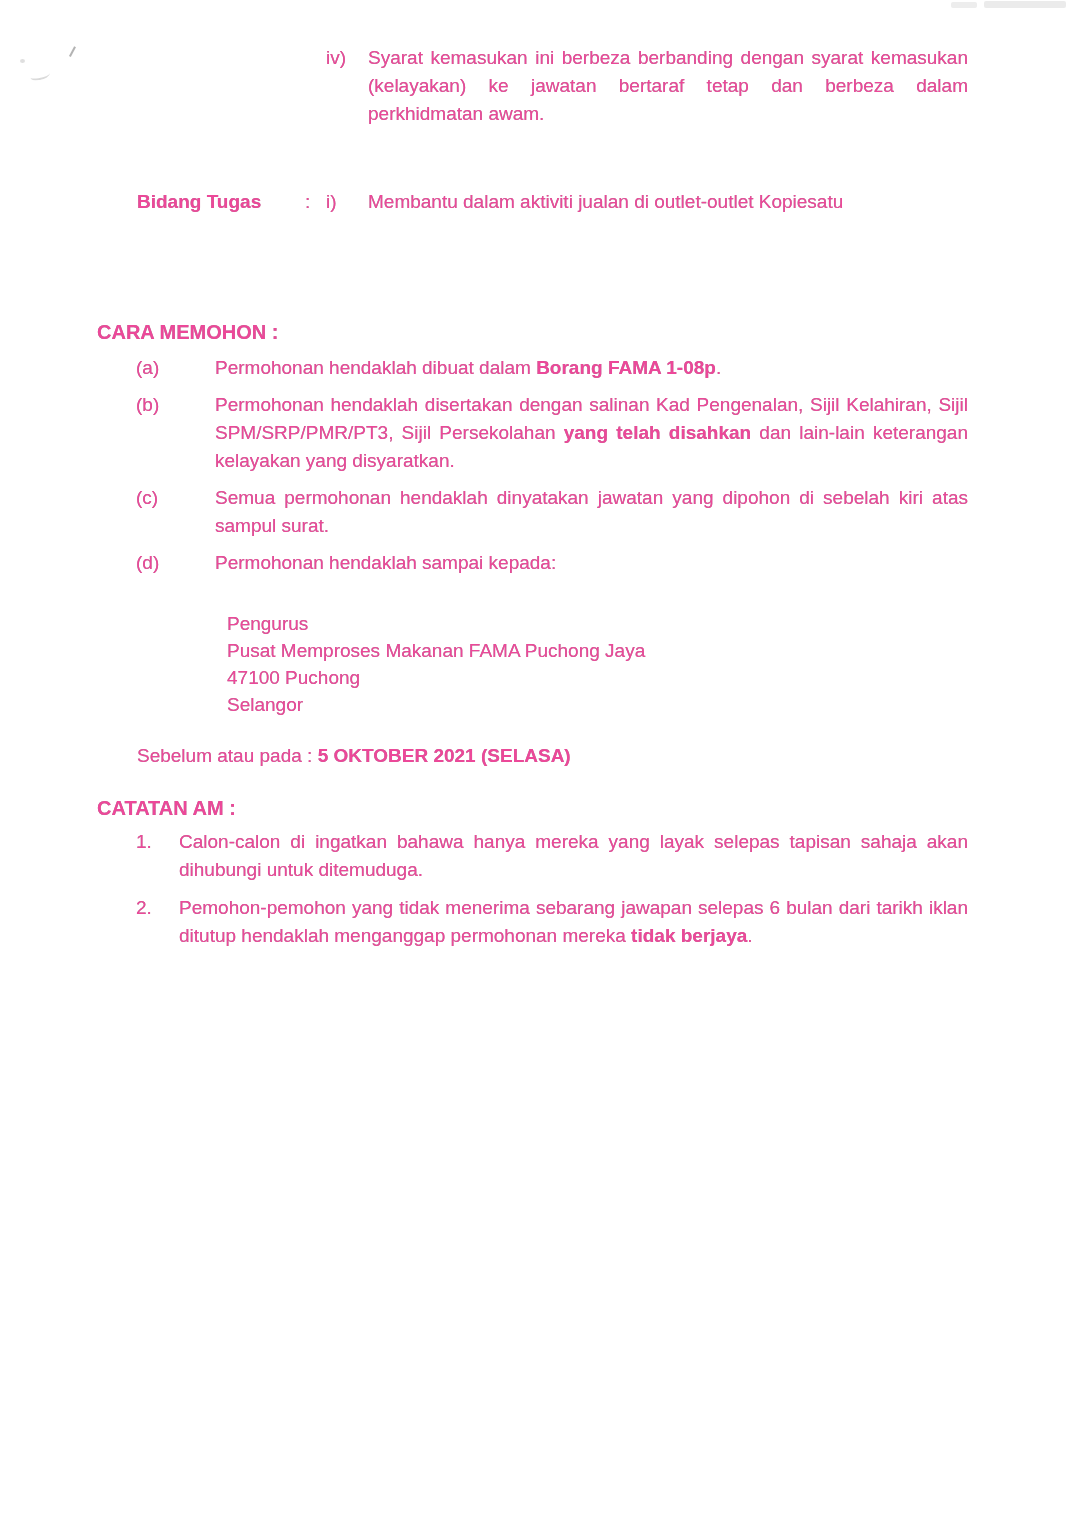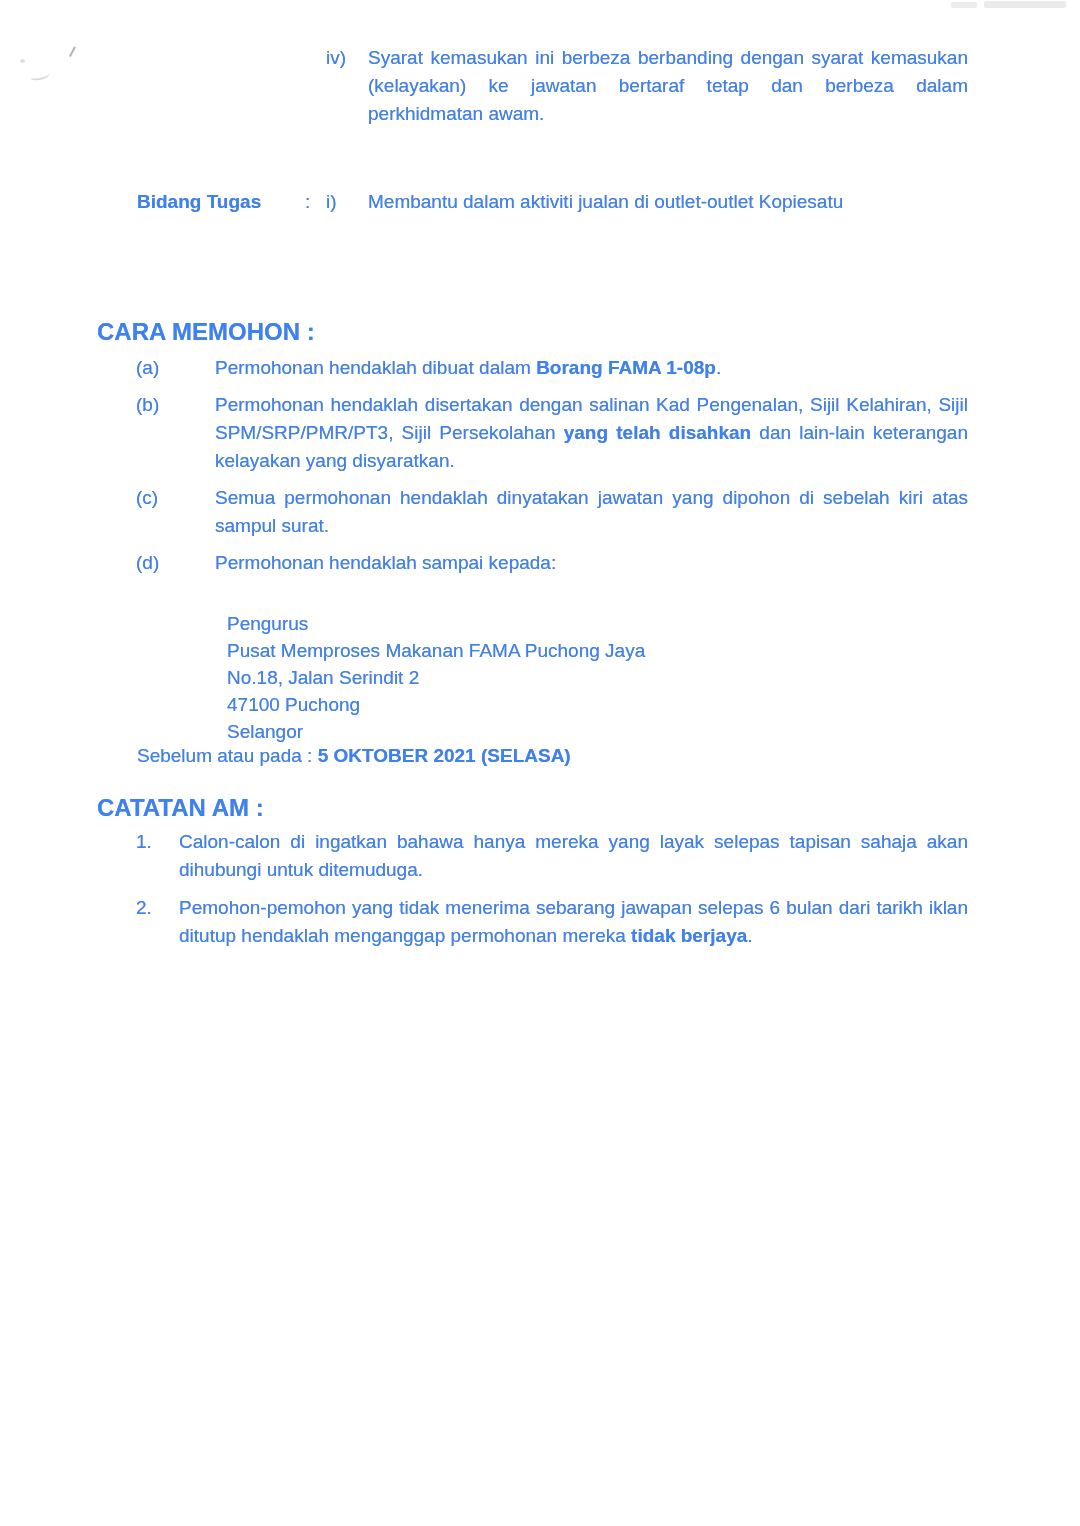--- a/index.html
+++ b/index.html
@@ -2,21 +2,21 @@
 <html><head>
 <meta charset="utf-8">
 <style>
   html,body{margin:0;padding:0;background:#fff;}
   .page{
     position:relative;
     width:1080px;height:1526px;
     background:#ffffff;
     font-family:"Liberation Sans","DejaVu Sans",sans-serif;
     font-size:19px;line-height:28px;
-    color:#3b82f6;
+    color:#ec4899;
     overflow:hidden;
     text-shadow:0 0 .4px rgba(20,20,20,.45);
     text-decoration:underline;
   }
   .abs{position:absolute;}
   .b{font-weight:700;}
   .just{text-align:justify;}
   .row{display:flex;align-items:flex-start;}
   
   .blk-iv{top:44px;left:326px;width:644px;}
@@ -24,21 +24,21 @@
   .blk-iv .txt{width:600px;}
   
   .blk-bidang{top:156px;left:137px;width:833px;margin-top:32px;}
   .bidang-label{width:168px;flex:0 0 168px;font-weight:700;}
   .bidang-colon{width:21px;flex:0 0 21px;}
   .bidang-items{width:644px;}
   .bidang-item{display:flex;margin-bottom:8px;}
   .bidang-item .lbl{width:42px;flex:0 0 42px;}
   .bidang-item .txt{width:600px;}
   
-  .heading{font-weight:700;font-size:24px;}
+  .heading{font-weight:700;font-size:20px;}
   .h-cara{top:318px;left:97px;}
   .h-catatan{top:794px;left:97px;}
   
   .blk-cara-items{top:354px;left:136px;width:832px;}
   .cara-item{display:flex;margin-bottom:9px;}
   .cara-item .lbl{width:37px;flex:0 0 37px;}
   .cara-item .txt{width:795px;margin-left:42px;}
   
   .blk-address{top:576px;left:227px;line-height:27px;margin-top:34px;}
   
@@ -100,21 +100,20 @@
     </div>
     <div class="cara-item">
       <span class="lbl">(d)</span>
       <div class="txt"><span>Permohonan hendaklah sampai kepada:</span></div>
     </div>
   </div>
 
   <div class="abs blk-address">
     <div>Pengurus</div>
     <div>Pusat Memproses Makanan FAMA Puchong Jaya</div>
-    <div>No.18, Jalan Serindit 2</div>
     <div>47100 Puchong</div>
     <div>Selangor</div>
   </div>
 
   <div class="abs blk-deadline">
     <span>Sebelum atau pada : </span><span class="b">5 OKTOBER 2021 (SELASA)</span>
   </div>
 
   <div class="abs heading h-catatan">CATATAN AM :</div>
 

